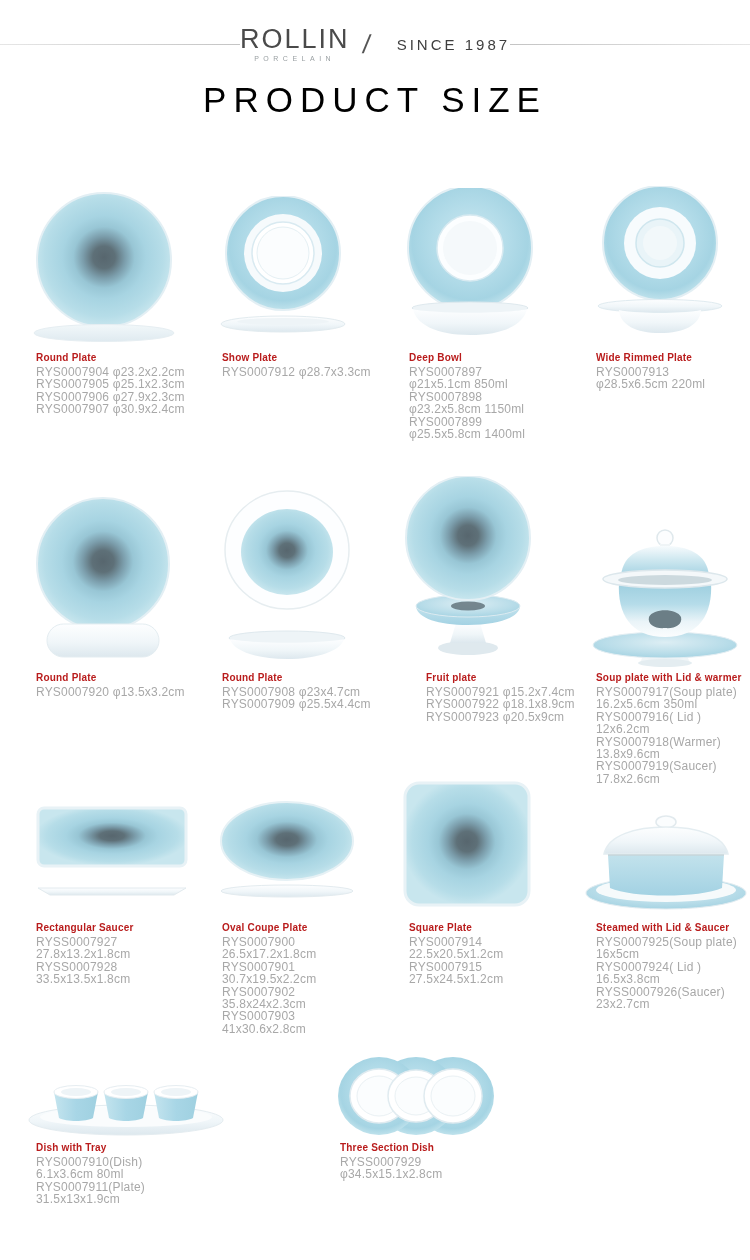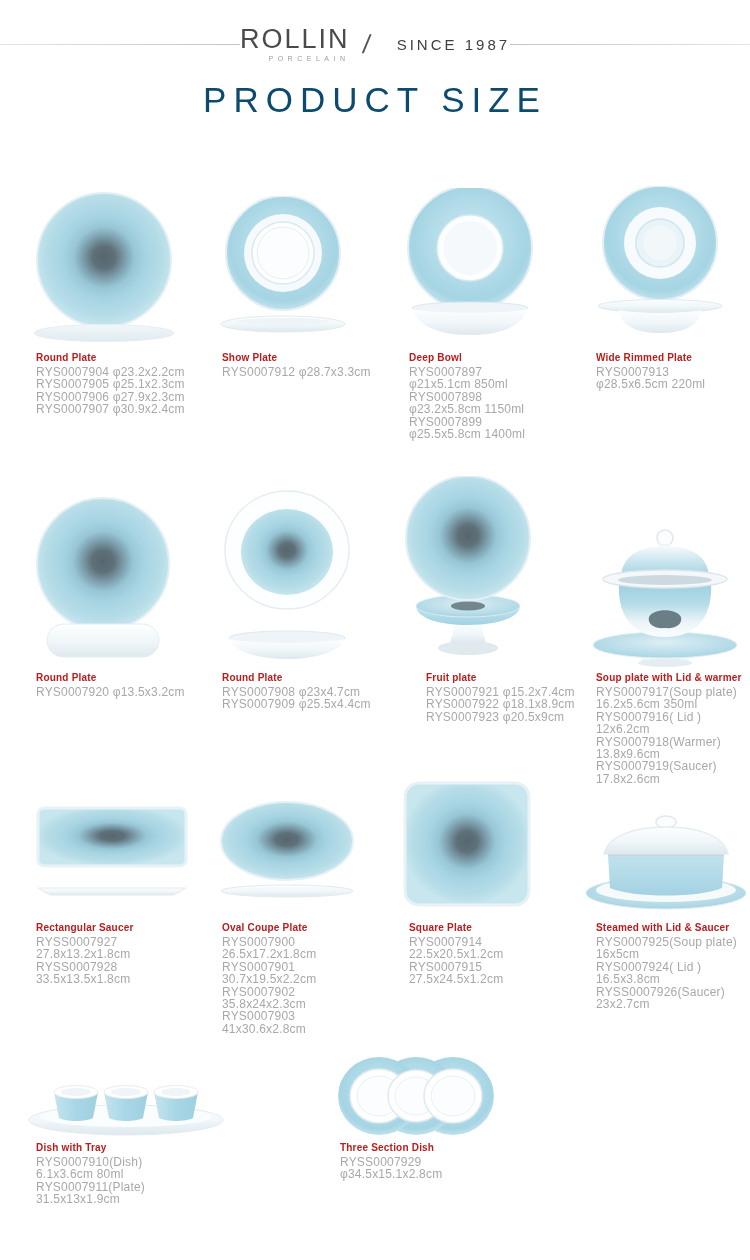--- a/index.html
+++ b/index.html
@@ -4,28 +4,28 @@
 <style>
   * { margin:0; padding:0; box-sizing:border-box; }
   html,body { background:#ffffff; }
   body { width:750px; height:1260px; position:relative; font-family:"Liberation Sans", sans-serif; overflow:hidden; }
 
   .hline { position:absolute; top:44px; height:1px; background:linear-gradient(to right,#e6e6e6,#c4c4c4); }
   .hline.left { left:0; width:240px; }
   .hline.right { right:0; width:240px; background:linear-gradient(to left,#e6e6e6,#c4c4c4); }
 
   .brand-row { position:absolute; top:26px; left:0; width:750px; display:flex; justify-content:center; align-items:center; gap:14px; }
-  .brand-block { text-align:right; }
+  .brand-block { text-align:center; }
   .brand-name { font-size:27px; letter-spacing:2px; color:#4a4a4a; font-weight:400; line-height:1; }
   .brand-sub { font-size:7px; letter-spacing:4.5px; color:#9aa0a3; margin-top:2px; }
   .brand-slash { font-size:26px; color:#555; font-weight:300; transform:skewX(-8deg); }
   .brand-since { font-size:15px; letter-spacing:3px; color:#3f3f3f;margin-left:12px; }
 
   .page-title { position:absolute; top:80px; left:0; width:750px; text-align:center;
-    font-size:35px; letter-spacing:7px; color:#0c4a6e; font-weight:300; }
+    font-size:35px; letter-spacing:7px; color:#000000; font-weight:300; }
 
   .img { position:absolute; }
 
   .caption { position:absolute; width:185px; }
   .pname { font-size:10px; font-weight:bold; color:#b91c1c; letter-spacing:0.2px; margin-bottom:3px; }
   .pspec { font-size:12px; color:#a8a8a8; line-height:12.4px; letter-spacing:0.2px; }
 </style>
 </head>
 <body>
 

